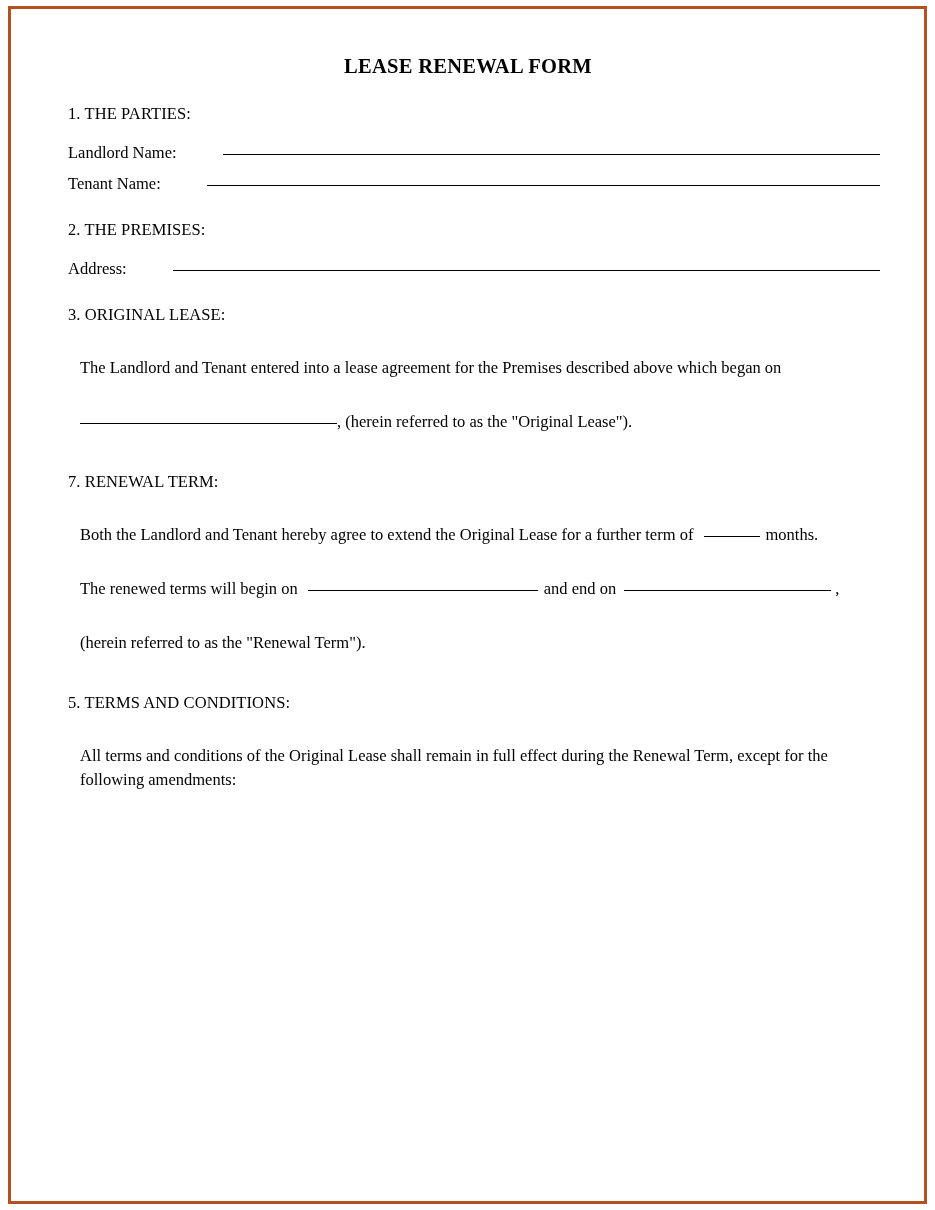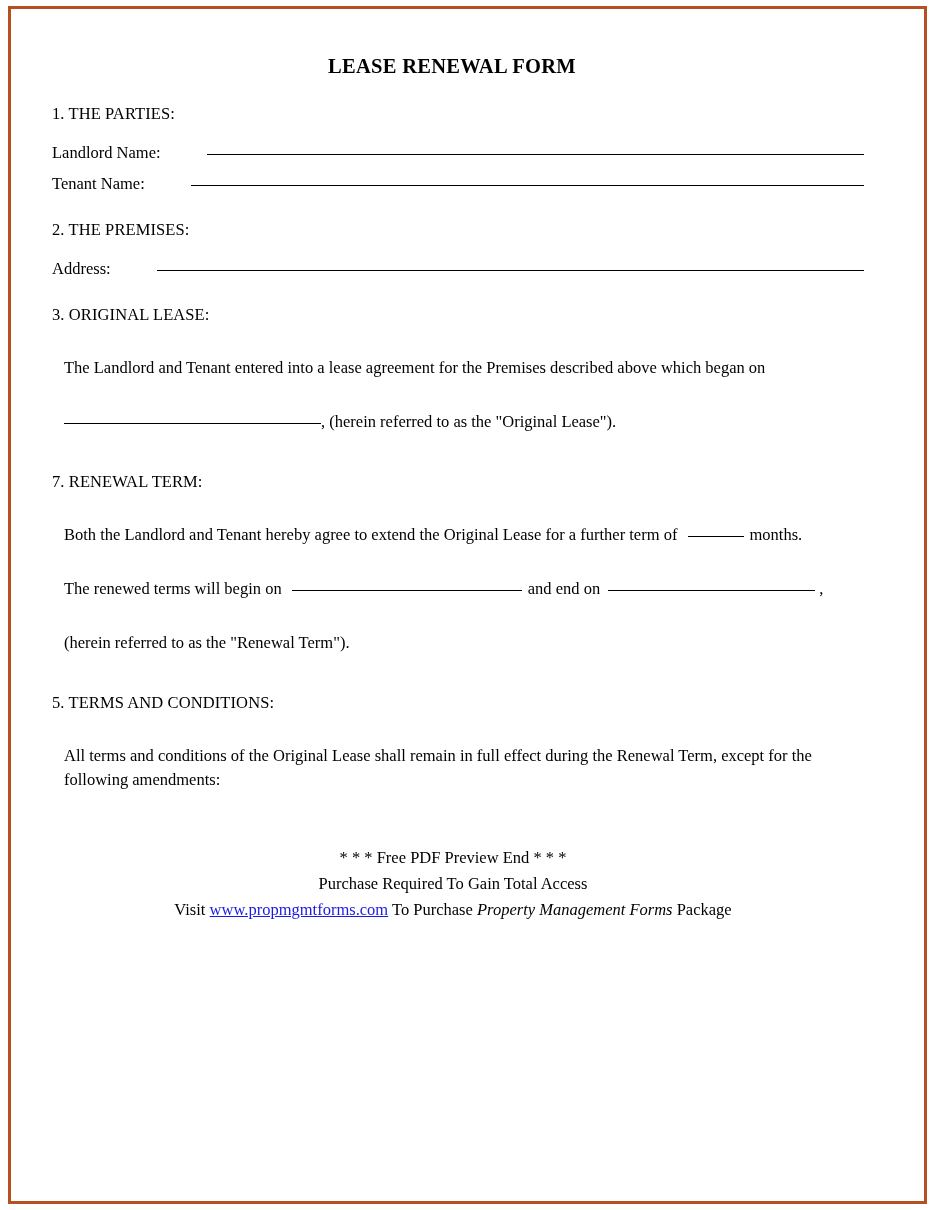--- a/index.html
+++ b/index.html
@@ -36,21 +36,21 @@
     left: 12px;
     top: 10px;
     right: 12px;
     bottom: 10px;
     background: #ffffff;
     box-sizing: border-box;
     overflow: hidden;
   }
   .content {
     position: absolute;
-    left: 40px;
+    left: 56px;
     top: 45px;
     width: 812px;
   }
   .doc-title {
     text-align: center;
     font-weight: bold;
     font-size: 20.5px;
     letter-spacing: 0.3px;
     margin: 0 0 0 0;
     padding-right: 12px;
@@ -166,27 +166,16 @@
       </div>
       <div class="spacer-xs"></div>
       <div class="body-line">(herein referred to as the "Renewal Term").</div>
 
       <div class="spacer-lg"></div>
 
       <div class="section-heading">5. TERMS AND CONDITIONS:</div>
       <div class="spacer-md"></div>
       <div class="body-line" style="width: 806px;">All terms and conditions of the Original Lease shall remain in full effect during the Renewal Term, except for the following amendments:</div>
 
-      <div class="footer">
-        <div>* * * Free PDF Preview End * * *</div>
-        <div>Purchase Required To Gain Total Access</div>
-        <div>
-          <span>Visit</span>
-          <a class="footer-link" href="#">www.propmgmtforms.com</a>
-          <span>To Purchase</span>
-          <span class="italic">Property Management Forms</span>
-          <span>Package</span>
-        </div>
-      </div>
 
     </div>
   </div>
 </div>
 
 </body></html>

